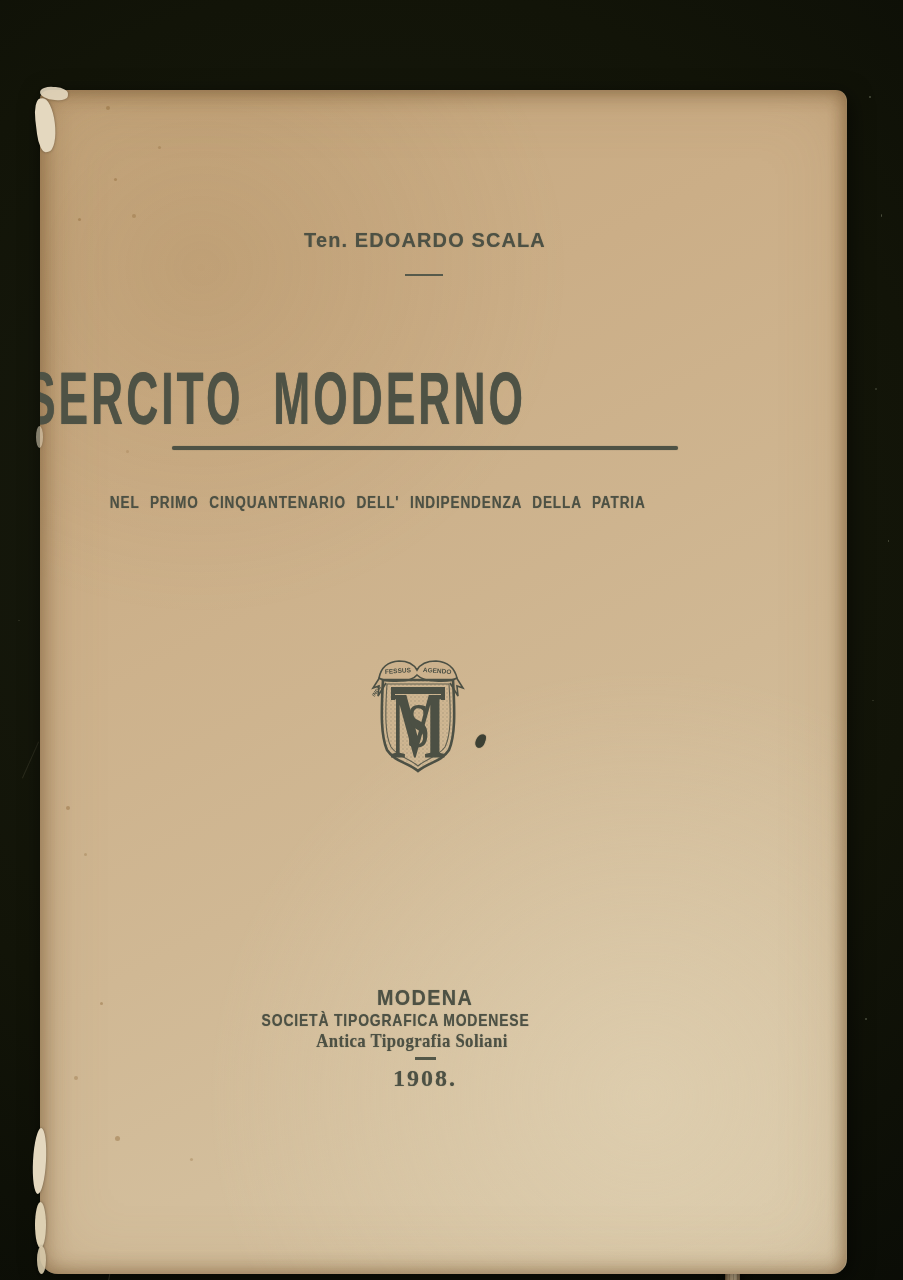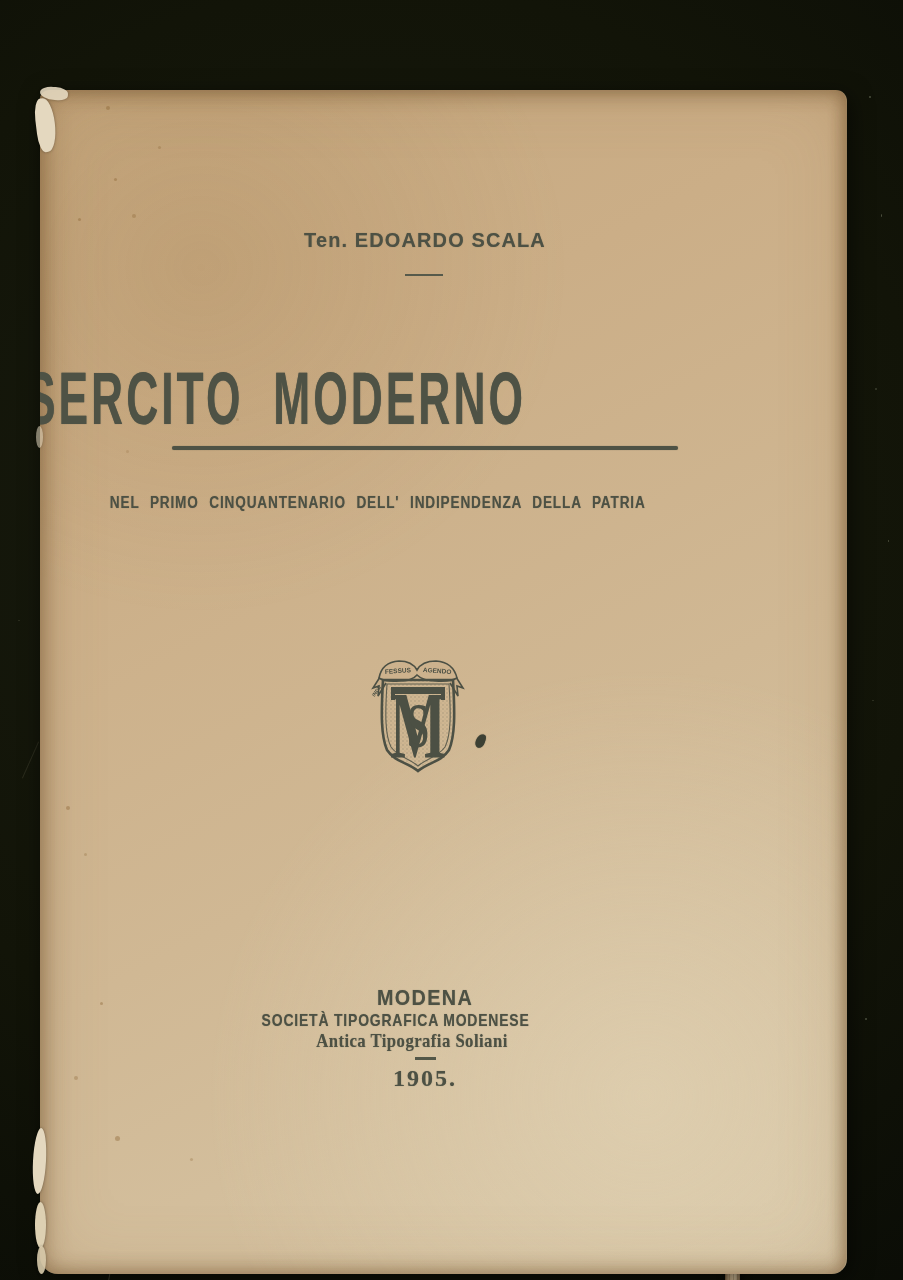--- a/index.html
+++ b/index.html
@@ -153,21 +153,21 @@
             <rect x="71" y="31" width="4" height="13"></rect>
             <text font-family="Liberation Serif, serif" font-weight="bold" font-size="96" text-anchor="middle" transform="translate(48,102) scale(0.62,1)">M</text>
             <text font-family="Liberation Serif, serif" font-weight="bold" font-size="64" text-anchor="middle" transform="translate(48,91) scale(0.62,1)">S</text>
           </g>
         </svg>
 
         <div class="imprint-city ink">MODENA</div>
         <div class="imprint-publisher ink">SOCIETÀ TIPOGRAFICA MODENESE</div>
         <div class="imprint-printer ink">Antica Tipografia Soliani</div>
         <div class="imprint-rule"></div>
-        <div class="imprint-year ink">1905.</div>
+        <div class="imprint-year ink">1908.</div>
 
       </div>
 
       <div class="ink-blot"></div>
     </div>
 
     <div class="chip" style="left:-4px;top:8px;width:19px;height:54px;border-radius:45% 55% 60% 40%;transform:rotate(-7deg);"></div>
     <div class="chip" style="left:0px;top:-3px;width:28px;height:13px;border-radius:50% 50% 40% 60%;transform:rotate(4deg);opacity:.9;"></div>
     <div class="chip" style="left:-7px;top:1038px;width:13px;height:66px;border-radius:50%;transform:rotate(3deg);"></div>
     <div class="chip" style="left:-5px;top:1112px;width:11px;height:46px;border-radius:50%;background:#ddd0b2;"></div>

